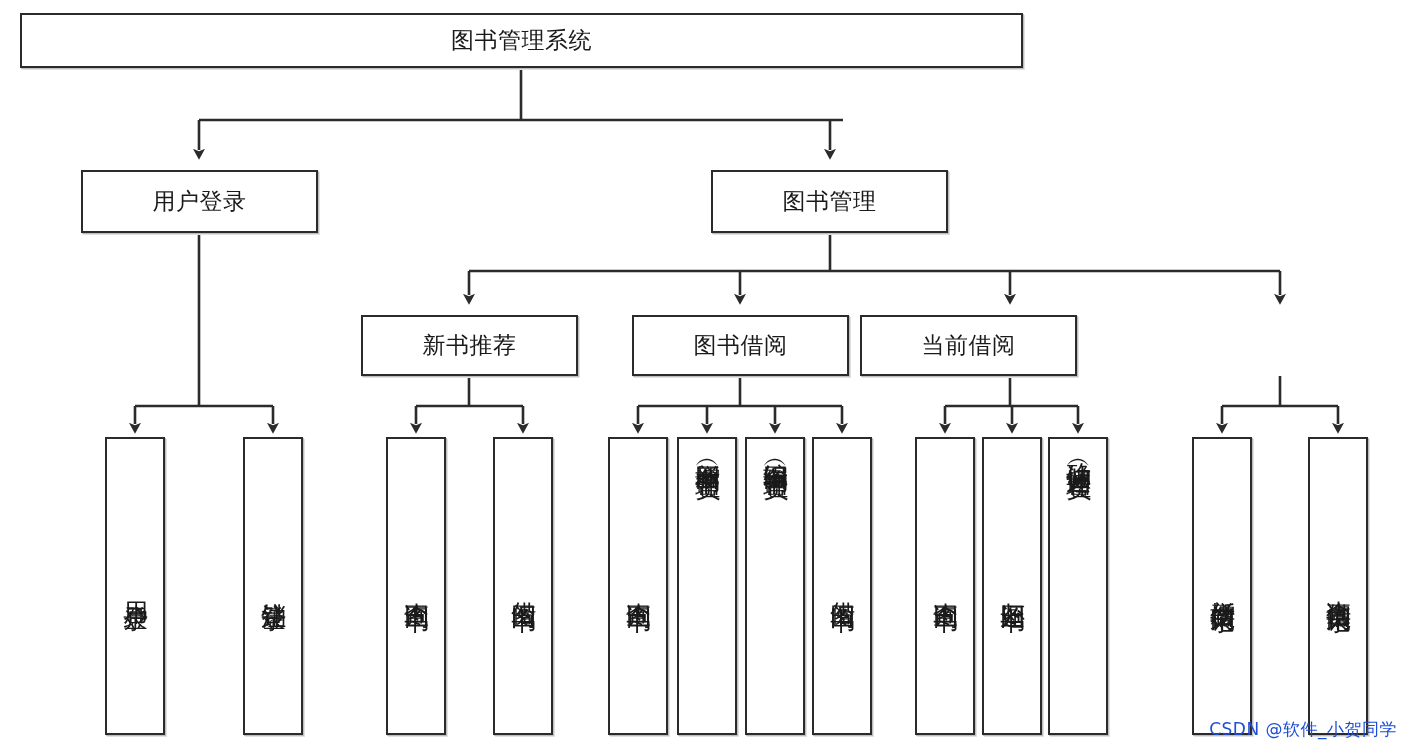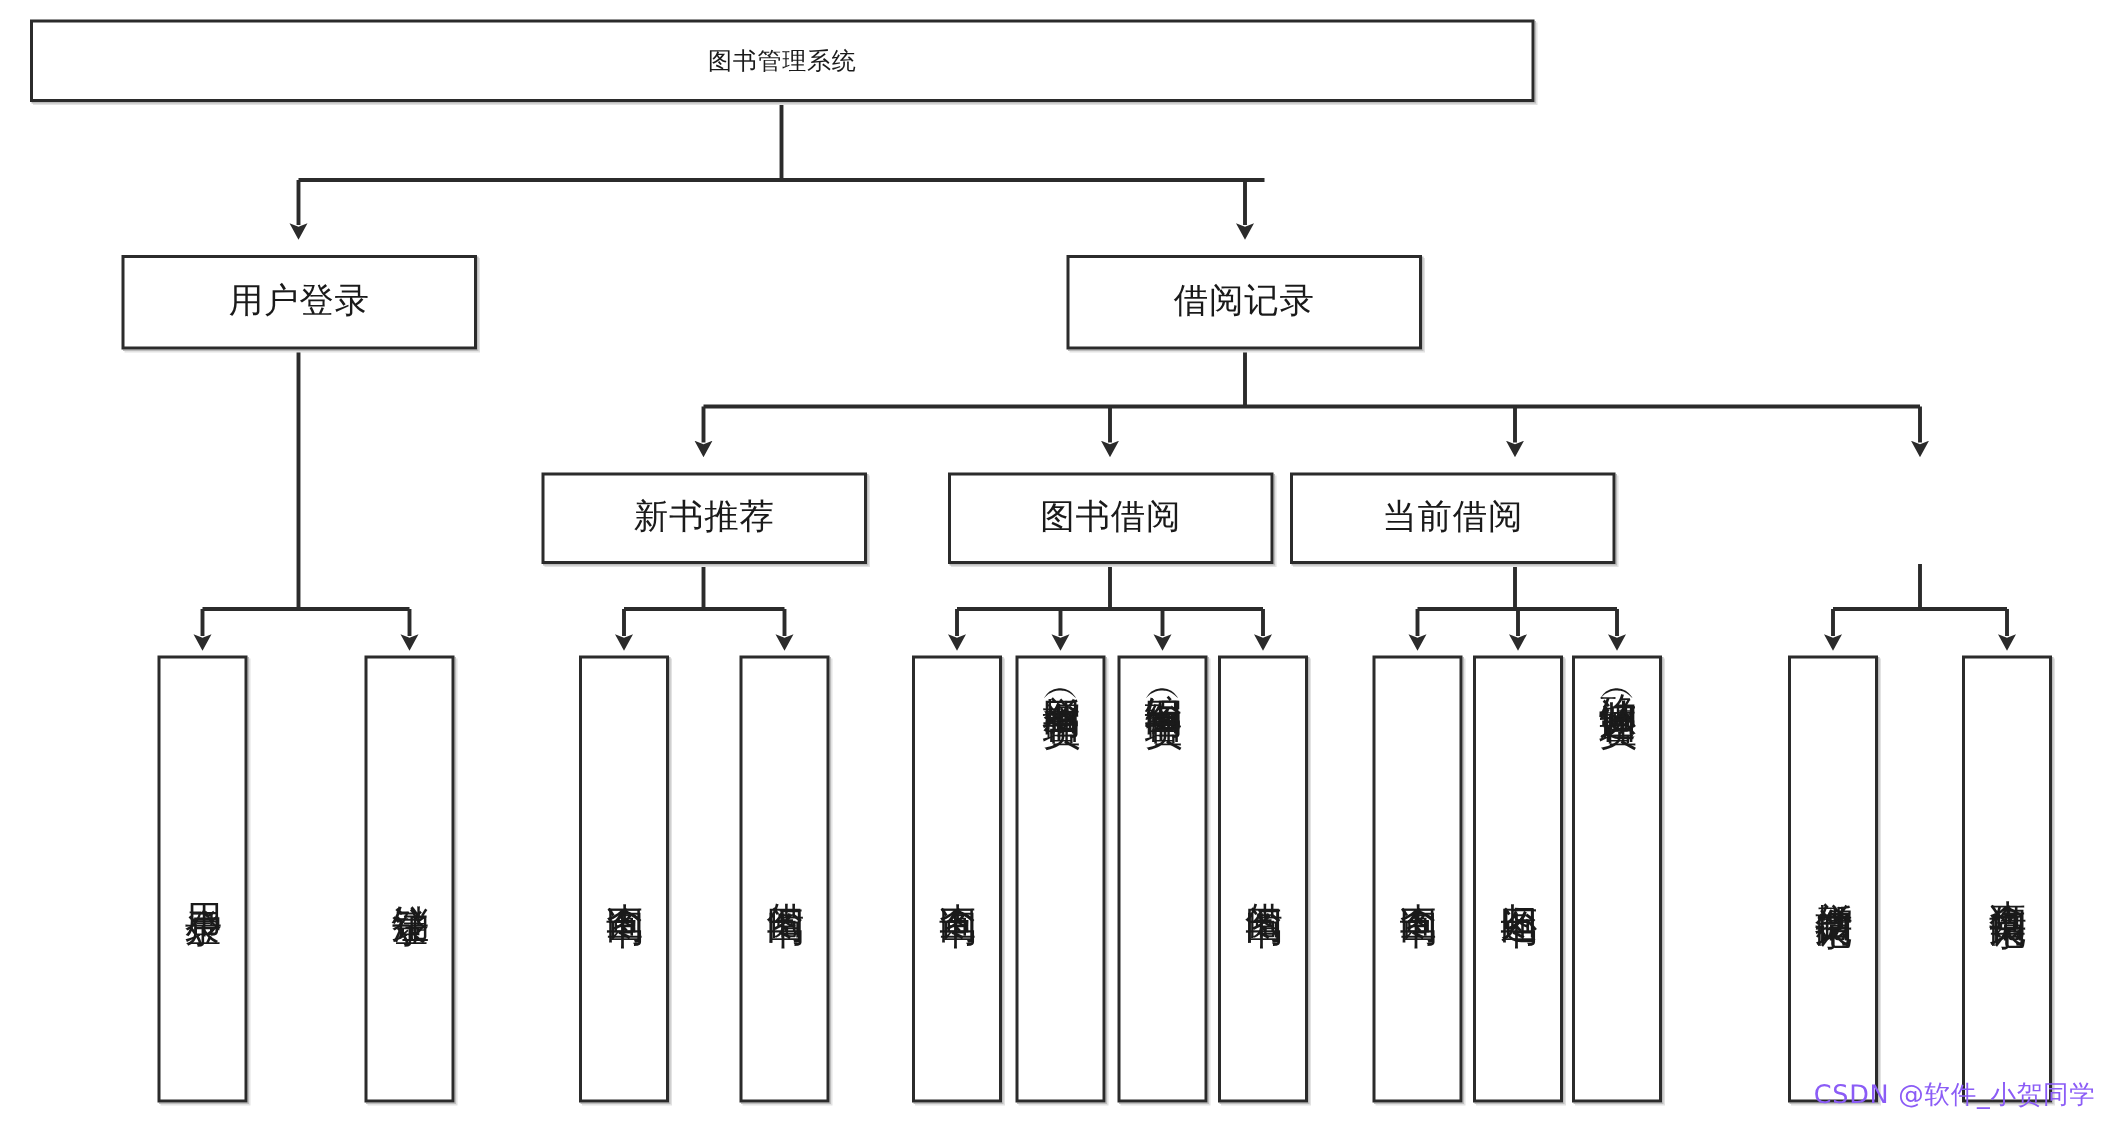--- a/index.html
+++ b/index.html
@@ -42,21 +42,21 @@
     letter-spacing: 0.5px;
     text-align: center;
     white-space: pre;
   }
   
   .node.horiz .node-label {
     font-size: 23px;
     line-height: 1.1;
   }
   .node.root .node-label {
-    font-size: 16px;
+    font-size: 23px;
   }
   
   .node.vert {
     padding: 4px 0;
     align-items: flex-start;
     justify-content: center;
   }
   .node.vert .node-label {
     writing-mode: vertical-rl;
     text-orientation: upright;
@@ -66,21 +66,21 @@
     max-height: 100%;
   }
   .node.vert.centered {
     align-items: center;
   }
   #watermark {
     position: absolute;
     right: 8px;
     bottom: 6px;
     font-size: 17px;
-    color: #8b5cf6;
+    color: #1d4ed8;
     letter-spacing: 0.5px;
     z-index: 5;
     white-space: pre;
   }
 </style>
 </head>
 <body>
 
 <div id="diagram-root">
 
@@ -135,21 +135,21 @@
   </svg>
 
   <div class="node horiz root" style="left:20px; top:13px; width:1003px; height:55px;">
     <span class="node-label">图书管理系统</span>
   </div>
 
   <div class="node horiz" style="left:81px; top:170px; width:237px; height:63px;">
     <span class="node-label">用户登录</span>
   </div>
   <div class="node horiz" style="left:711px; top:170px; width:237px; height:63px;">
-    <span class="node-label">借阅记录</span>
+    <span class="node-label">图书管理</span>
   </div>
 
   <div class="node horiz" style="left:632px; top:315px; width:217px; height:61px;">
     <span class="node-label">图书借阅</span>
   </div>
   <div class="node horiz" style="left:361px; top:315px; width:217px; height:61px;">
     <span class="node-label">新书推荐</span>
   </div>
   <div class="node horiz" style="left:860px; top:315px; width:217px; height:61px;">
     <span class="node-label">当前借阅</span>

